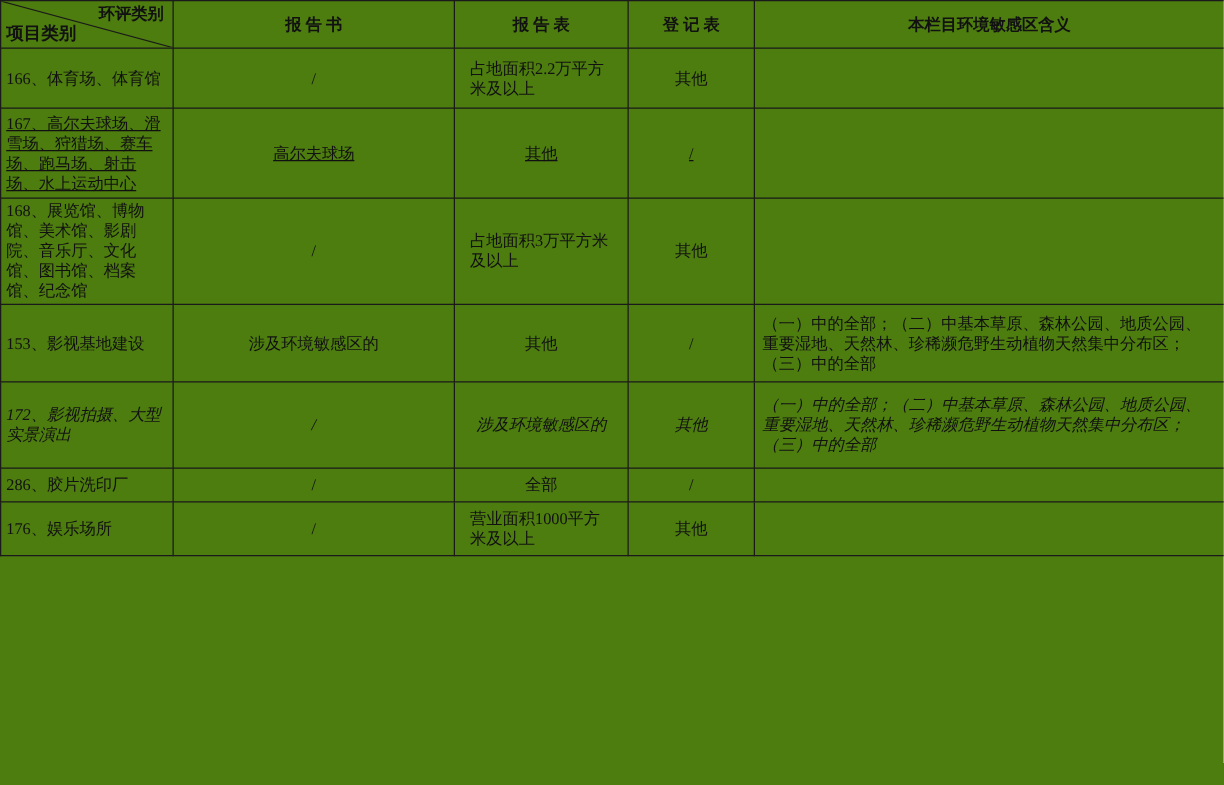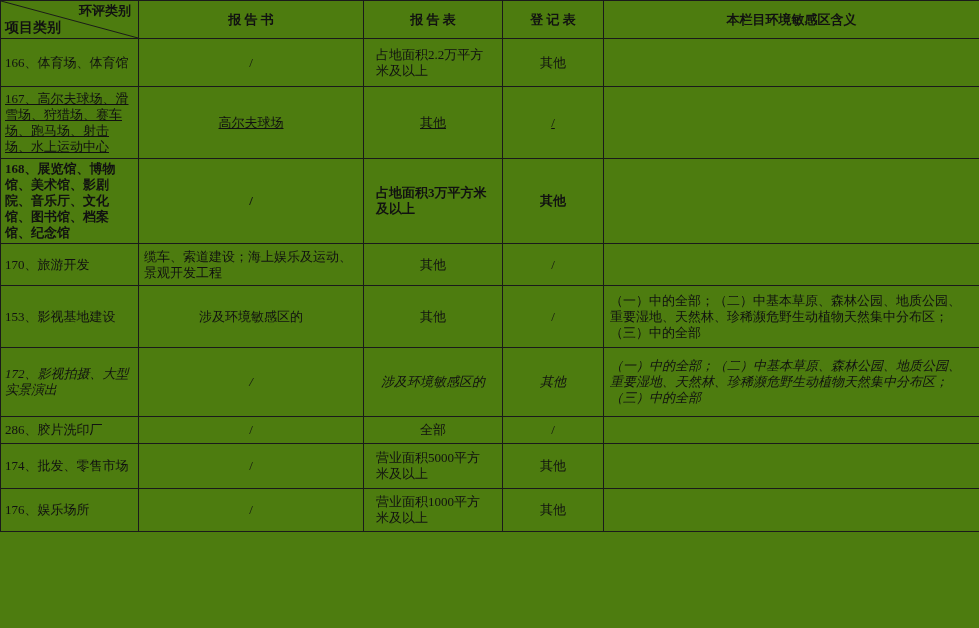--- a/index.html
+++ b/index.html
@@ -72,21 +72,21 @@
   td.sm {
     font-size: 12.5px;
     line-height: 15.5px;
     white-space: pre-line;
   }
 
   
   tr.hrow { height: 38px; }
   tr.r0  { height: 48px; padding-left: 41px; }
   tr.r1  { height: 72px; text-decoration: underline; }
-  tr.r2  { height: 83px; font-weight: bold; }
+  tr.r2  { height: 83px; }
   tr.r3  { height: 56px; }
   tr.r4  { height: 42px; }
   tr.r5  { height: 62px; }
   tr.r6  { height: 69px; font-style: italic; }
   tr.r7  { height: 27px; }
   tr.r8  { height: 45px; }
   tr.r9  { height: 43px; }
   tr.r10 { height: 43px; }
 </style>
 </head>
@@ -131,27 +131,20 @@
         <td class="c">/</td>
         <td class="col5 l sm"></td>
       </tr>
       <tr class="r2">
         <td class="col1 l">168、展览馆、博物馆、美术馆、影剧院、音乐厅、文化馆、图书馆、档案馆、纪念馆</td>
         <td class="c">/</td>
         <td class="col3 l">占地面积3万平方米及以上</td>
         <td class="c">其他</td>
         <td class="col5 l sm"></td>
       </tr>
-      <tr class="r4">
-        <td class="col1 l">170、旅游开发</td>
-        <td class="l">缆车、索道建设；海上娱乐及运动、景观开发工程</td>
-        <td class="c">其他</td>
-        <td class="c">/</td>
-        <td class="col5 l sm"></td>
-      </tr>
       <tr class="r5">
         <td class="col1 l">153、影视基地建设</td>
         <td class="c">涉及环境敏感区的</td>
         <td class="c">其他</td>
         <td class="c">/</td>
         <td class="col5 l sm">（一）中的全部；（二）中基本草原、森林公园、地质公园、
 重要湿地、天然林、珍稀濒危野生动植物天然集中分布区；
 （三）中的全部</td>
       </tr>
       <tr class="r6">
@@ -163,27 +156,20 @@
 重要湿地、天然林、珍稀濒危野生动植物天然集中分布区；
 （三）中的全部</td>
       </tr>
       <tr class="r7">
         <td class="col1 l">286、胶片洗印厂</td>
         <td class="c">/</td>
         <td class="c">全部</td>
         <td class="c">/</td>
         <td class="col5 l sm"></td>
       </tr>
-      <tr class="r8">
-        <td class="col1 l">174、批发、零售市场</td>
-        <td class="c">/</td>
-        <td class="col3 l">营业面积5000平方米及以上</td>
-        <td class="c">其他</td>
-        <td class="col5 l sm"></td>
-      </tr>
       <tr class="r10">
         <td class="col1 l">176、娱乐场所</td>
         <td class="c">/</td>
         <td class="col3 l">营业面积1000平方米及以上</td>
         <td class="c">其他</td>
         <td class="col5 l sm"></td>
       </tr>
     </tbody>
   </table>
 </div>

